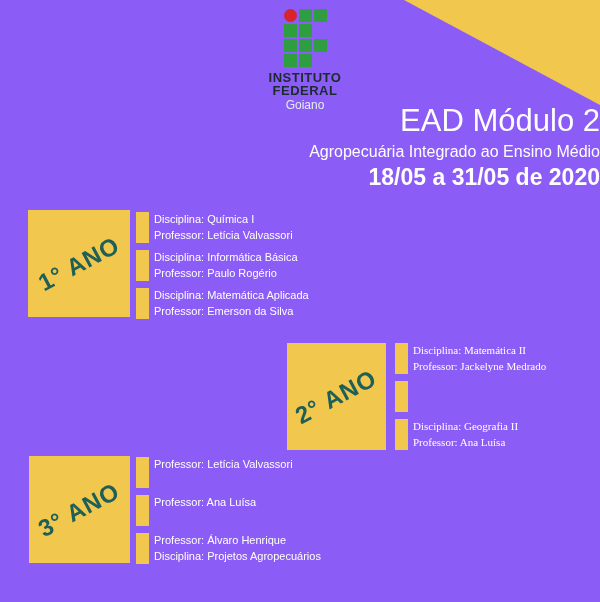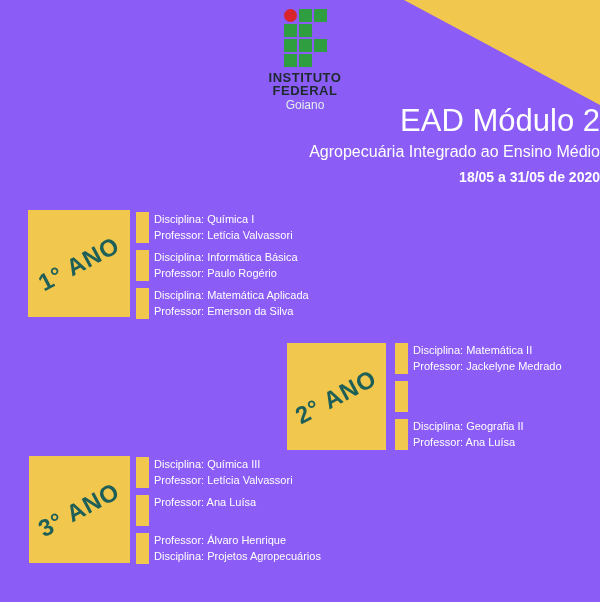--- a/index.html
+++ b/index.html
@@ -32,41 +32,41 @@
   .cell.sq { background:#2F9E41; }
   .cell.dot { background:#D92429; border-radius:50%; }
   .logo-word { color:#1C2B2E; font-weight:bold; font-size:13px; line-height:13px; letter-spacing:0.5px; }
   .logo-word.first { margin-top:4px; }
   .logo-region { color:#E4EEEC; font-size:12px; line-height:14px; margin-top:1px; }
 
   
   .header { position:absolute; top:103px; left:0; right:0; text-align:right; color:#ffffff; }
   .title { font-size:31px; font-weight:normal; line-height:35px; }
   .subtitle { font-size:16px; line-height:24px; margin-top:2px; }
-  .dates { font-size:14px; font-weight:bold; line-height:24px; margin-top:1px; }
+  .dates { font-size:23px; font-weight:bold; line-height:24px; margin-top:1px; }
 
   
   .year-square {
     position:absolute; background:#F2C74D;
     display:flex; align-items:center; justify-content:center;
   }
   .year-label {
     color:#1E5F58; font-weight:bold; font-size:24px;
     transform:rotate(-28deg); white-space:nowrap; letter-spacing:1px;
   }
   .items { position:absolute; }
   .item { display:flex; align-items:stretch; height:31px; margin-bottom:7px; }
   .tab { width:13px; background:#F2C74D; margin-right:5px; }
   .item-text { color:#ffffff; font-size:11px; line-height:15.5px; white-space:nowrap; }
 
   #year1 .year-square { left:28px; top:210px; width:102px; height:107px; }
   #year1 .items      { left:136px; top:212px; }
 
   #year2 .year-square { left:287px; top:343px; width:99px;  height:107px; }
-  #year2 .items      { left:395px; top:343px; }
+  #year2 .items      { left:395px; top:343px;font-family:Liberation Serif, serif; }
 
   #year3 .year-square { left:29px;  top:456px; width:101px; height:107px; }
   #year3 .items      { left:136px; top:457px; }
 </style>
 </head>
 <body>
 
 <div class="poster">
 
   <div class="corner-triangle"></div>
@@ -152,21 +152,20 @@
   </div>
 
   <div id="year3">
     <div class="year-square">
       <span class="year-label">3° ANO</span>
     </div>
     <div class="items">
       <div class="item">
         <div class="tab"></div>
         <div class="item-text">
-          <div>Disciplina: Química III</div>
           <div>Professor: Letícia Valvassori</div>
         </div>
       </div>
       <div class="item">
         <div class="tab"></div>
         <div class="item-text">
           <div>Professor: Ana Luísa</div>
         </div>
       </div>
       <div class="item">

